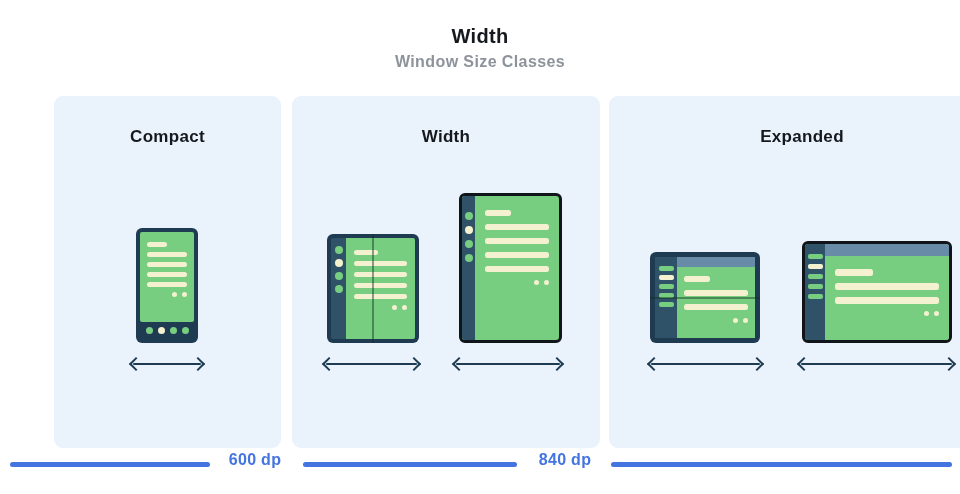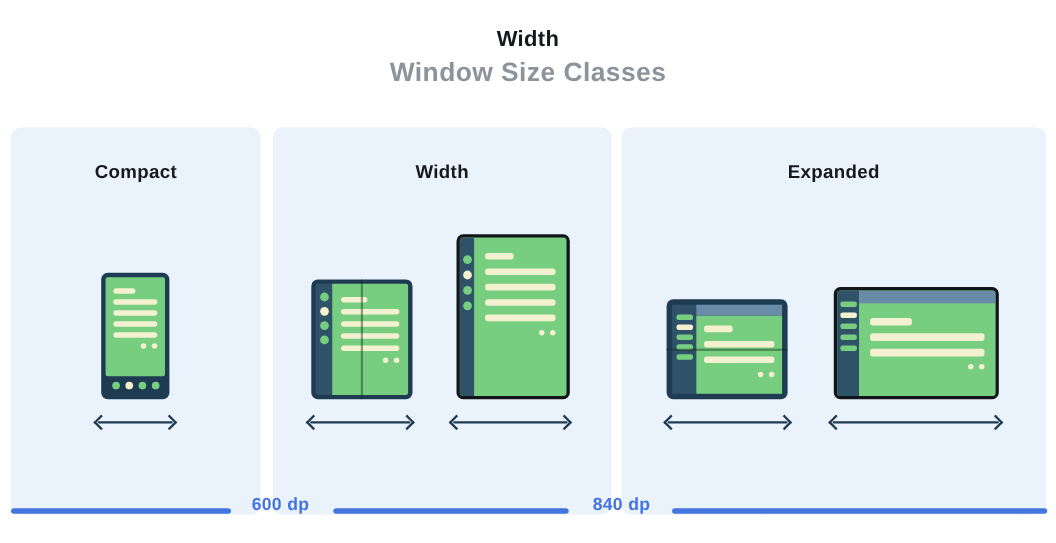--- a/index.html
+++ b/index.html
@@ -3,23 +3,23 @@
 <meta charset="utf-8">
 <style>
   * { margin:0; padding:0; box-sizing:border-box; }
   html, body { background:#ffffff; }
   body { font-family:"Liberation Sans", sans-serif; }
   .canvas { position:relative; width:960px; height:494px; background:var(--background,#fff); overflow:hidden; }
 
   .title { position:absolute; top:25px; left:0; width:100%; text-align:center;
            font-size:20px; font-weight:bold; color:var(--heading-black,#15181c); letter-spacing:.3px; }
   .subtitle { position:absolute; top:53px; left:0; width:100%; text-align:center;
-              font-size:24px; font-weight:bold; color:var(--subtitle-gray,#8d939b); letter-spacing:.4px; }
-
-  .panel { position:absolute; top:116px; height:352px; background:var(--panel-bg,#eaf2fc); border-radius:9px; }
+              font-size:16px; font-weight:bold; color:var(--subtitle-gray,#8d939b); letter-spacing:.4px; }
+
+  .panel { position:absolute; top:96px; height:352px; background:var(--panel-bg,#eaf2fc); border-radius:9px;margin-left:44px; }
   .panel-title { position:absolute; top:31px; left:0; width:100%; text-align:center;
                  font-size:17px; font-weight:bold; color:var(--heading-black,#15181c); letter-spacing:.3px; }
   #panel-compact { left:10px; width:227px; }
   #panel-medium { left:248px; width:308px; }
   #panel-expanded { left:565px; width:386px; }
 
   .device { position:absolute; }
 
   
   .tline { background:var(--line-cream,#f3f1cf); border-radius:2.5px; height:5px; }

